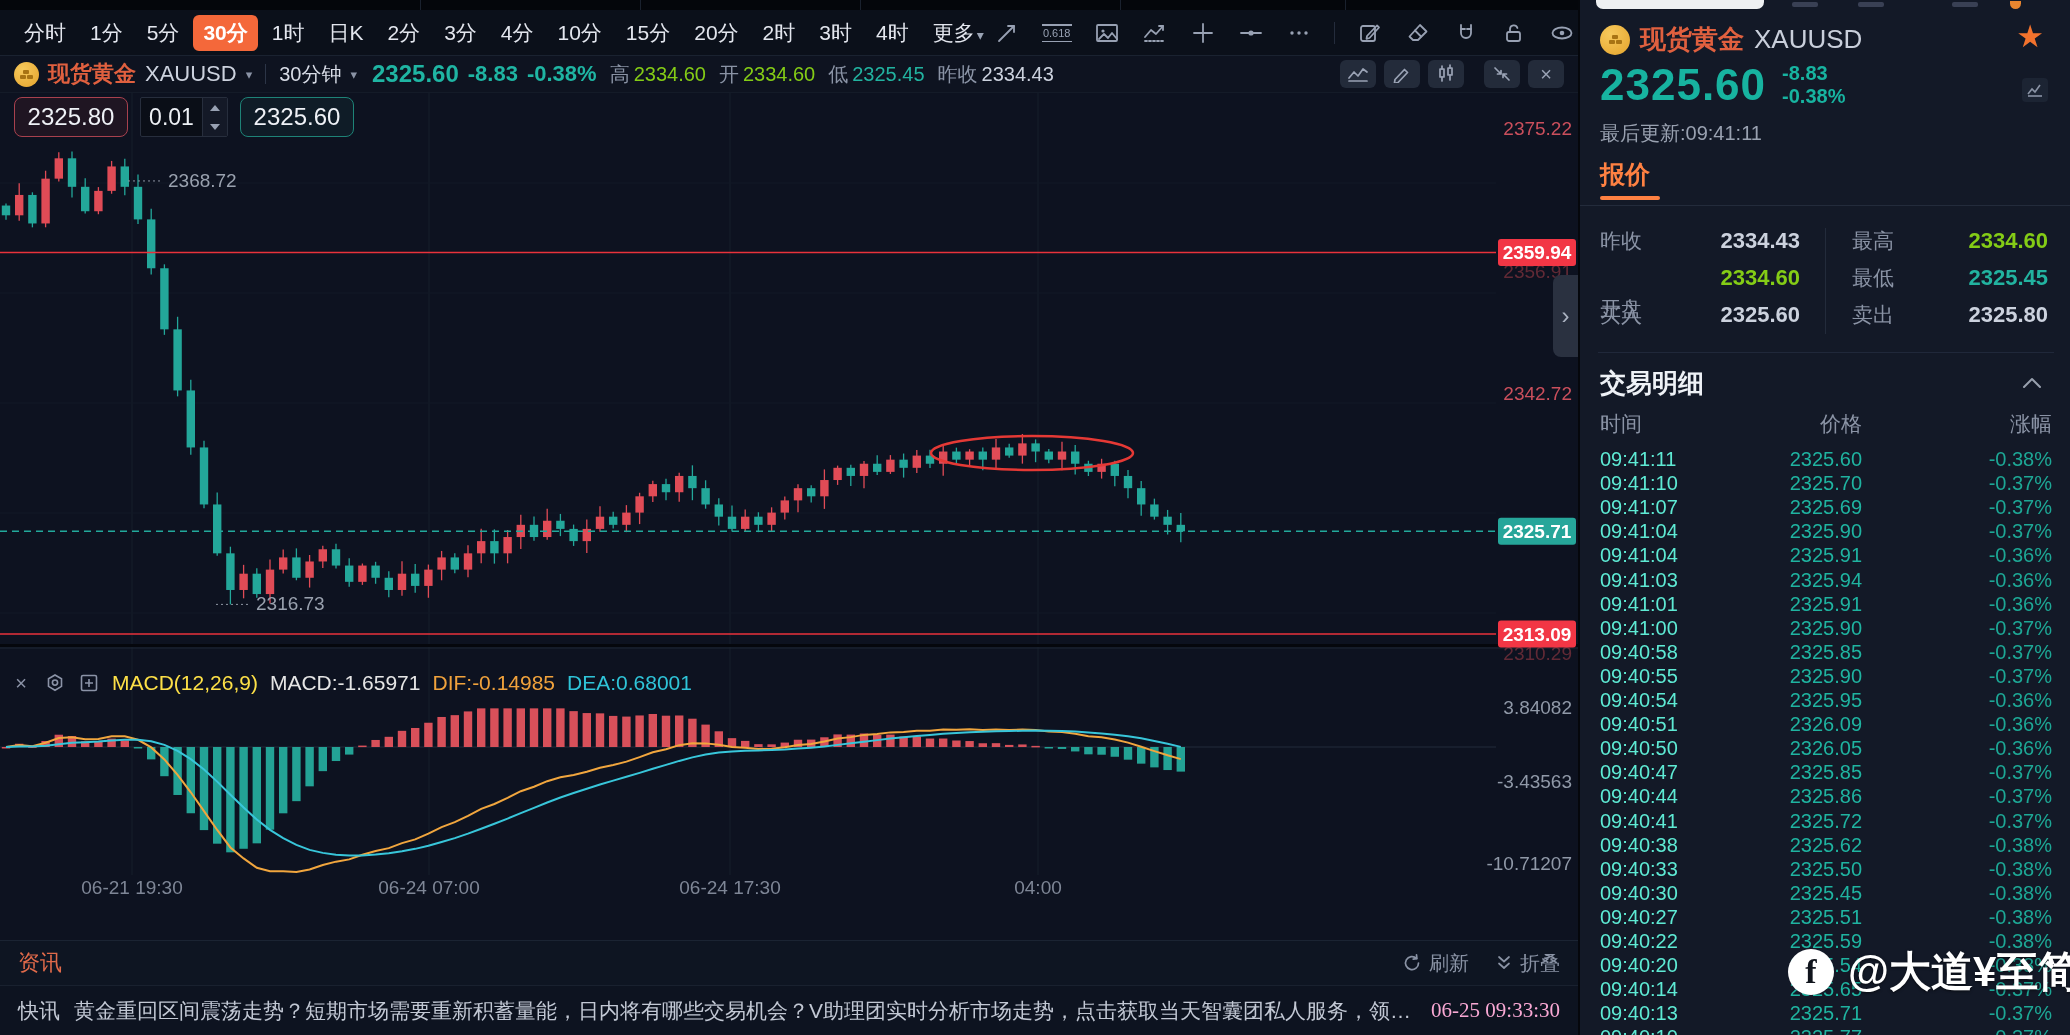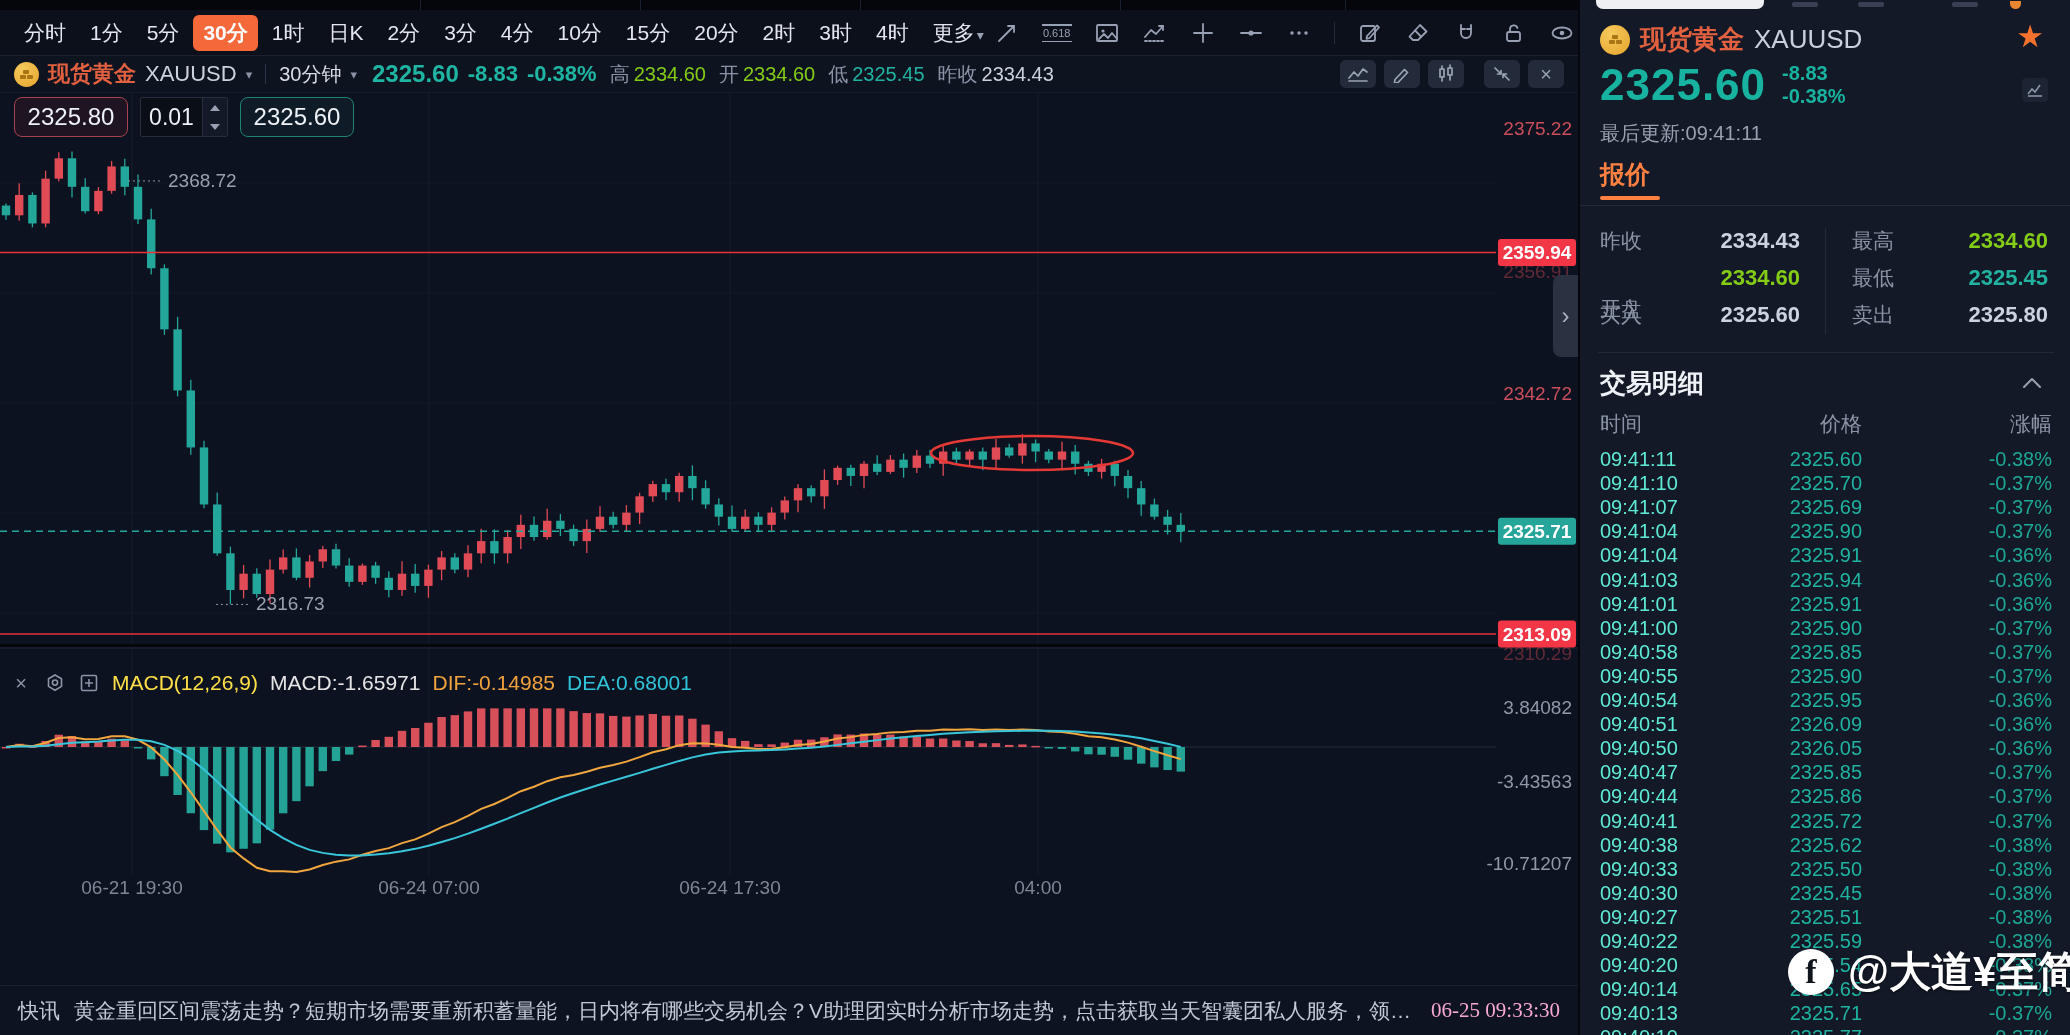--- a/index.html
+++ b/index.html
@@ -711,20 +711,39 @@
         </svg>
         <span class="trial">试用</span>
       </div>
       <div id="ma-zone">
       <span class="d"></span>
       <span id="ma-label">MA</span>
       <span id="ma-clip">S</span>
     </div>
   </div>
 
+  <div id="news-head" class="abs">
+    <span id="news-title">资讯</span>
+    <div id="news-tools">
+      <span class="nt">
+        <svg width="20" height="20">
+            <path d="M16.5,10 a6.5,6.5 0 1 1 -2,-4.6"></path>
+            <path d="M14.5,1.8 l0.4,3.8 -3.7,0.5"></path>
+          </svg>
+        <span>刷新</span>
+      </span>
+      <span class="nt">
+        <svg width="18" height="20">
+            <path d="M4,4 l5,4.5 L14,4"></path>
+            <path d="M4,10.5 l5,4.5 L14,10.5"></path>
+          </svg>
+        <span>折叠</span>
+      </span>
+    </div>
+  </div>
 
   <div id="news-body" class="abs">
     <span id="news-tag">快讯</span>
     <span id="news-text">黄金重回区间震荡走势？短期市场需要重新积蓄量能，日内将有哪些交易机会？V助理团实时分析市场走势，点击获取当天智囊团私人服务，领取黄...</span>
     <span id="news-time">06-25 09:33:30</span>
   </div>
 
   <div id="right-panel" class="abs">
     <div id="rp-white-tab"></div>
     <span class="rp-dash" style="left:212px;width:26px"></span>

